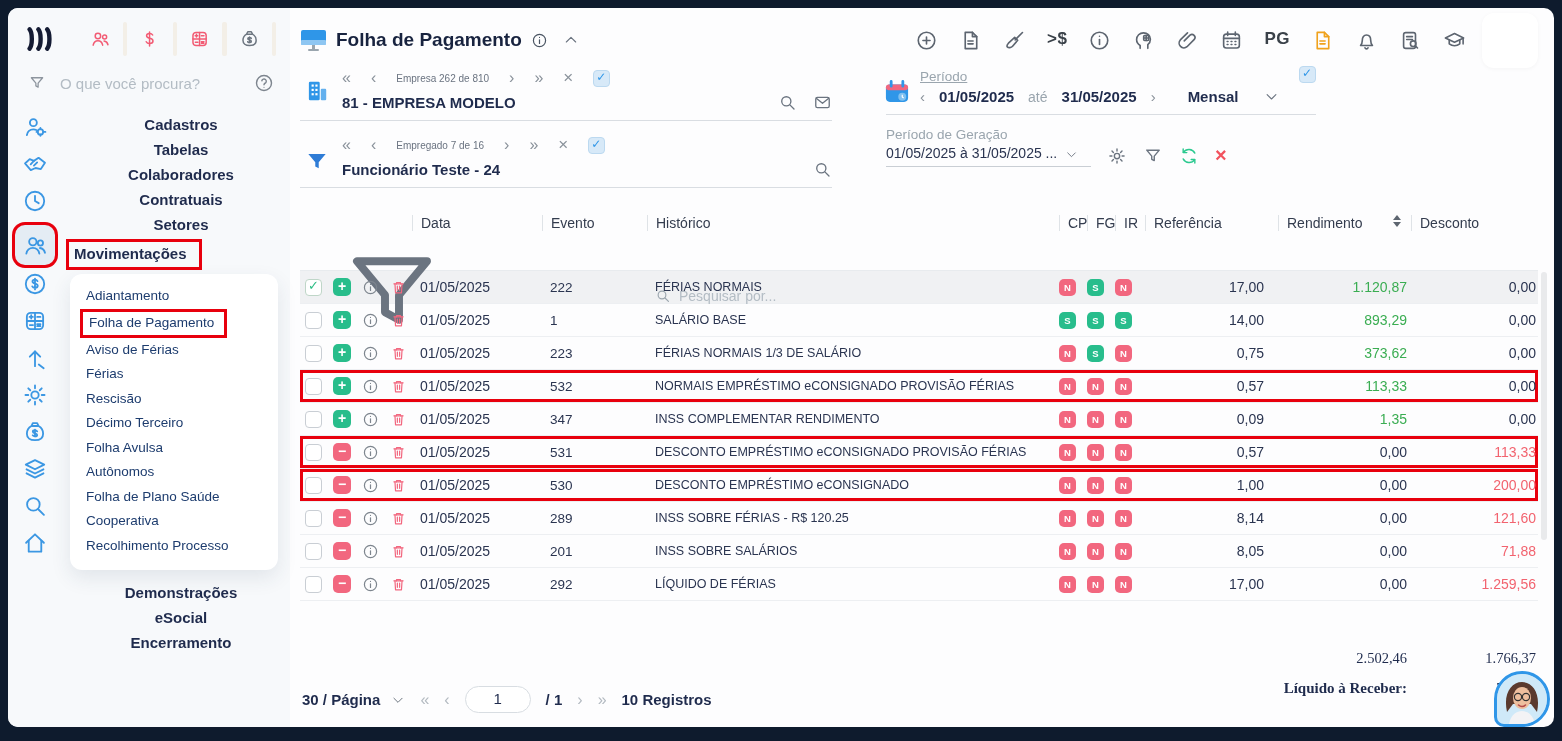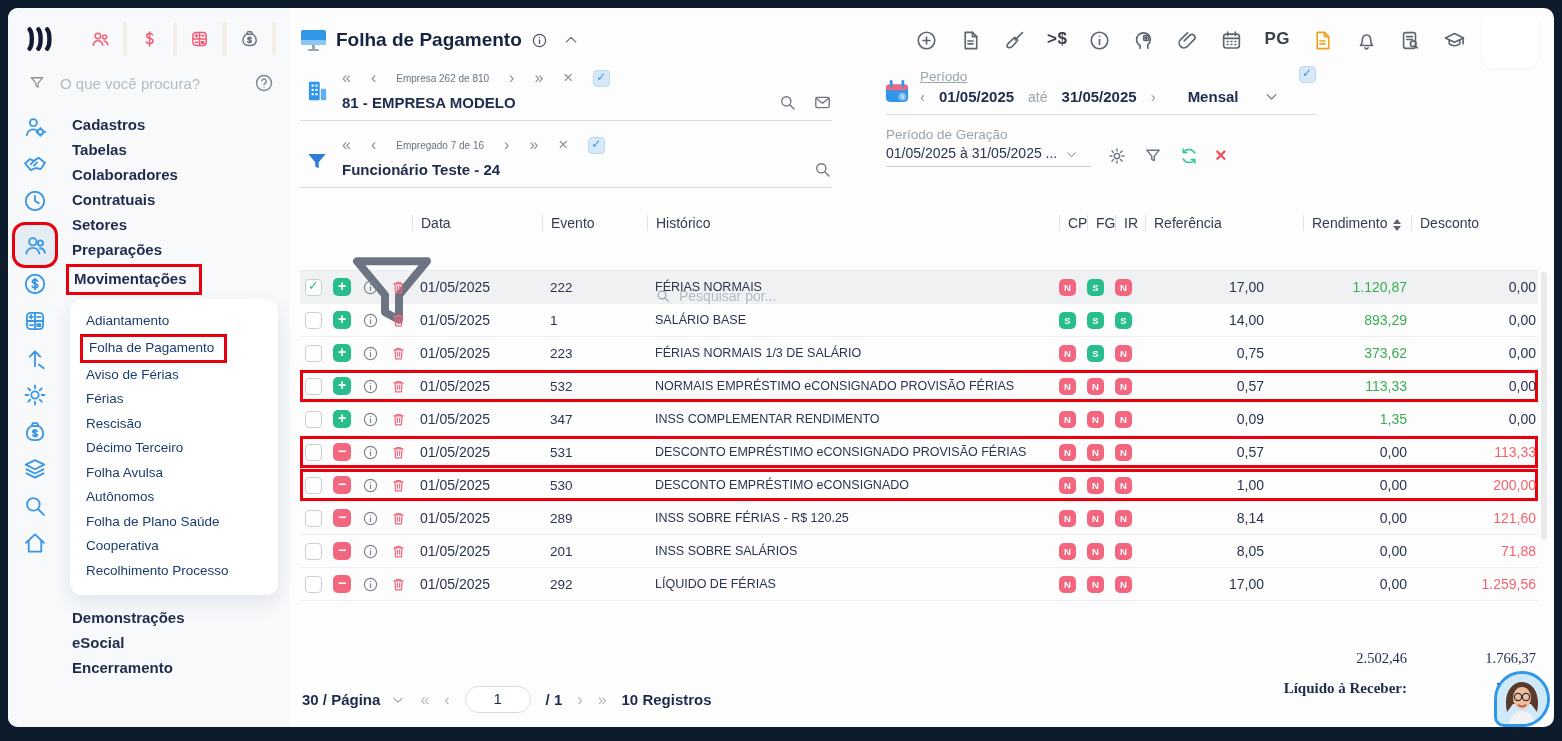--- a/index.html
+++ b/index.html
@@ -21,21 +21,21 @@
   .side-search .f-icon svg, .q-icon svg { width:100%; height:100%; }
   .search-ph { flex:1; font-size:15px; color:#b3bcc4; }
   .q-icon { width:20px; height:20px; color:#7d858e; }
 
   .side-body { display:flex; padding-top:12px; position:relative; }
   .rail { width:54px; display:flex; flex-direction:column; align-items:center; padding-top:2px; }
   .rail-item { width:26px; height:26px; color:#3b97e3; margin-bottom:11px; }
   .rail-item svg { width:100%; height:100%; }
   .rail-item.active { width:40px; height:40px; background:#e4ecf4; border-radius:10px; padding:7px; margin-bottom:6px; box-shadow:0 0 0 3px #e8000d; }
   .menu { flex:1; padding-left:10px; padding-top:0; }
-  .menu-item { font-size:15px; font-weight:bold; color:#1f2b4d; line-height:25px; cursor:pointer; }
+  .menu-item { font-size:15px; font-weight:bold; color:#1f2b4d; line-height:25px; cursor:pointer;text-align:center; }
   .menu-mov { display:inline-block; font-size:15px; font-weight:bold; color:#1f2b4d; line-height:24px; border:3px solid #e8000d; padding:0 12px 1px 5px; margin:2px 0 2px -6px; }
   .submenu-panel { background:#ffffff; border-radius:12px; box-shadow:0 8px 20px rgba(40,60,90,.10); width:208px; padding:10px 0 12px 16px; margin:2px 0 10px -2px; }
   .submenu-item { font-size:13.5px; color:#1d3c6e; line-height:24.5px; cursor:pointer; }
   .submenu-item.annot { display:inline-block; line-height:22px; border:3px solid #e8000d; padding:0 10px 1px 6px; margin-left:-6px; }
   .menu-bottom { margin-top:4px; }
 
   
   .main { flex:1; position:relative; padding:0 16px 0 10px; }
   .main-header { display:flex; align-items:center; height:56px; padding-top:8px; }
   .title-cluster { display:flex; align-items:center; gap:9px; }
@@ -91,21 +91,21 @@
   .gen-icon svg { width:100%; height:100%; }
   .gen-icon.green { color:#2bc98f; }
   .gen-icon.red { color:#f2525e; font-size:20px; font-weight:bold; width:auto; line-height:18px; }
 
   
   .table { margin-top:8px; position:relative; --cols:112px 130px 105px 1fr 28px 28px 30px 133px 133px 127px; }
   .trow { display:grid; grid-template-columns:var(--cols); align-items:center; }
   .thead { height:30px; font-size:14px; color:#333c4e; }
   .thead > div { border-left:1px solid #dfe3e7; padding-left:8px; height:16px; line-height:16px; }
   .thead > div:first-child { border-left:none; }
-  .h-rend { display:flex; align-items:flex-end;margin-left:25px; }
+  .h-rend { display:flex; align-items:flex-start; }
   .sort-icon { margin-left:auto; margin-right:10px; display:flex; flex-direction:column; gap:2px; }
   .sort-icon i { width:0; height:0; border-left:4px solid transparent; border-right:4px solid transparent; display:block; }
   .sort-icon .up { border-bottom:5px solid #5d6570; }
   .sort-icon .dn { border-top:5px solid #5d6570; }
   .tfilter { height:33px; border-bottom:1px solid #e8ebee; }
   .tfilter .funnel { width:18px; height:18px; color:#6b7480; margin-left:36px; cursor:pointer; }
   .tfilter .funnel svg { width:100%; height:100%; }
   .search-cell { display:flex; align-items:center; gap:8px; color:#b3bcc4; padding-left:8px; }
   .search-cell .mag { width:16px; height:16px; color:#9aa5ae; }
   .search-cell .mag svg { width:100%; height:100%; }
@@ -264,21 +264,20 @@
                 <path d="M6.2 9.8V20h11.6V9.8"></path>
               </svg></div>
           </div>
         <div class="menu">
           <div id="menu-main">
               <div class="menu-item">Cadastros</div>
               <div class="menu-item">Tabelas</div>
               <div class="menu-item">Colaboradores</div>
               <div class="menu-item">Contratuais</div>
               <div class="menu-item">Setores</div>
-              <div class="menu-item">Preparações</div>
             </div>
           <div class="menu-mov">Movimentações</div>
           <div class="submenu-panel" id="submenu"><div class="submenu-item">Adiantamento</div><div class="submenu-item annot">Folha de Pagamento</div><div class="submenu-item">Aviso de Férias</div><div class="submenu-item">Férias</div><div class="submenu-item">Rescisão</div><div class="submenu-item">Décimo Terceiro</div><div class="submenu-item">Folha Avulsa</div><div class="submenu-item">Autônomos</div><div class="submenu-item">Folha de Plano Saúde</div><div class="submenu-item">Cooperativa</div><div class="submenu-item">Recolhimento Processo</div></div>
           <div class="menu-bottom" id="menu-bottom">
               <div class="menu-item">Demonstrações</div>
               <div class="menu-item">eSocial</div>
               <div class="menu-item">Encerramento</div>
             </div>
         </div>
       </div>

